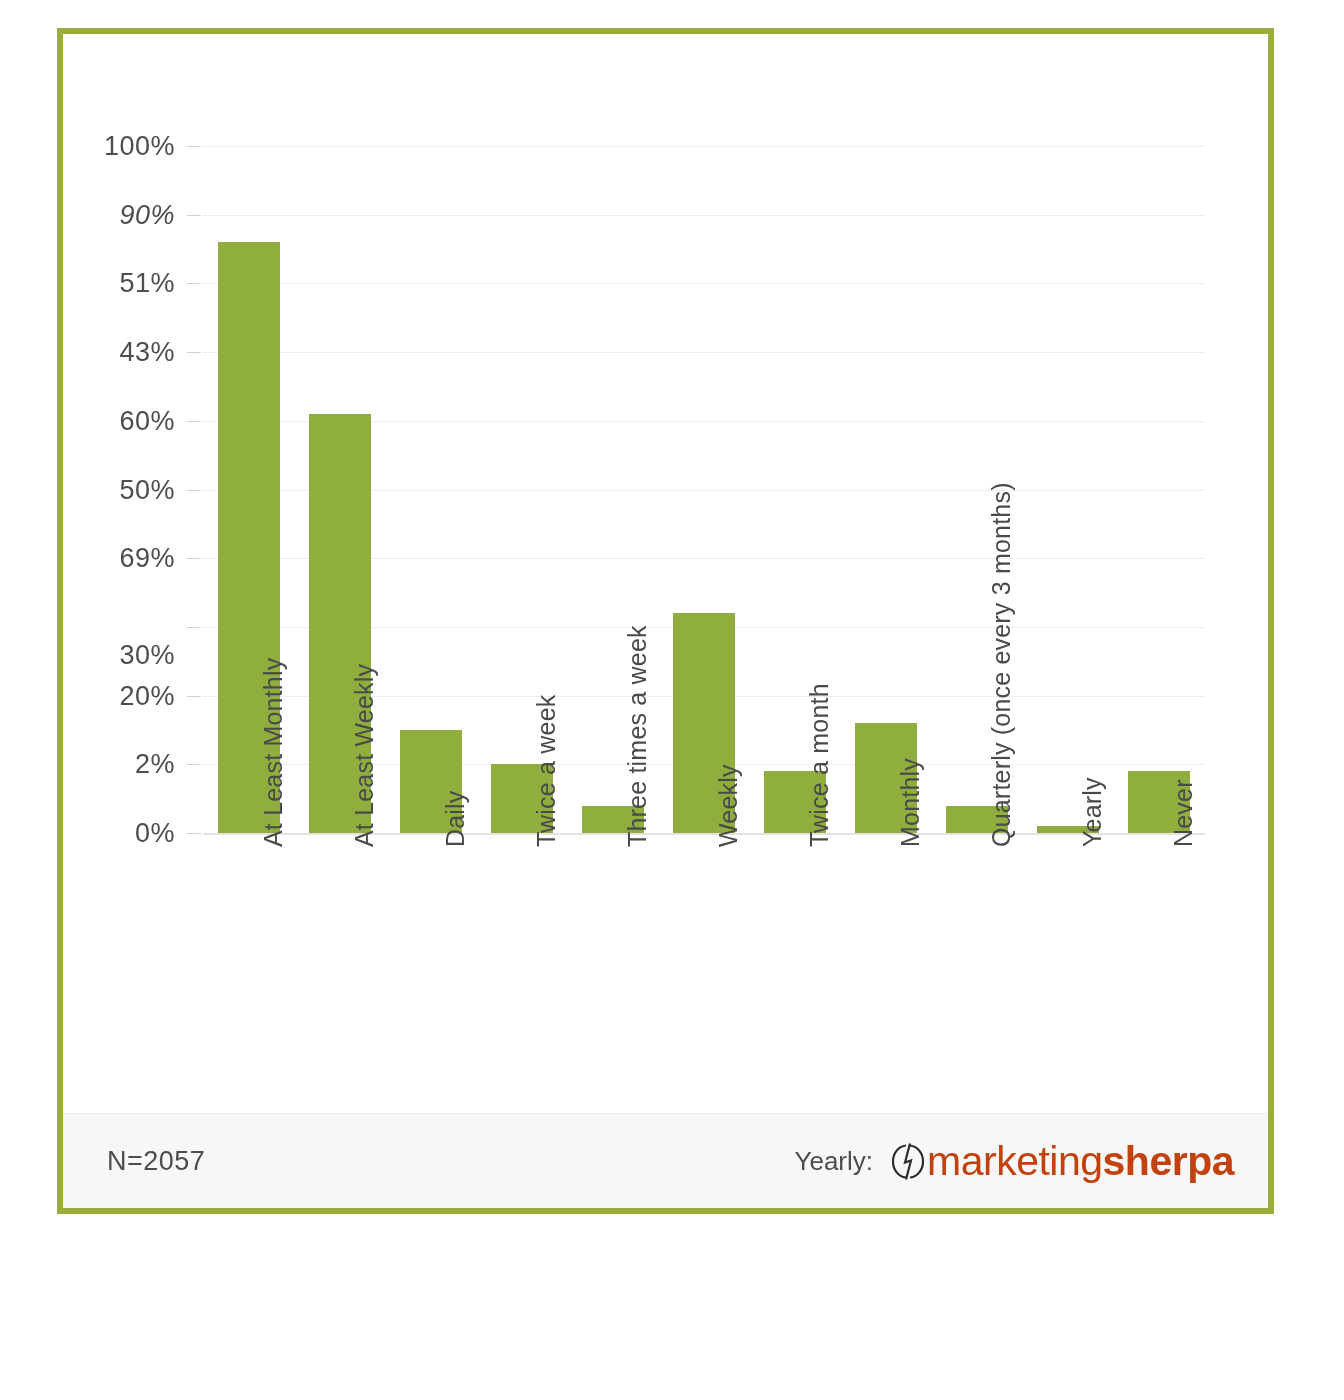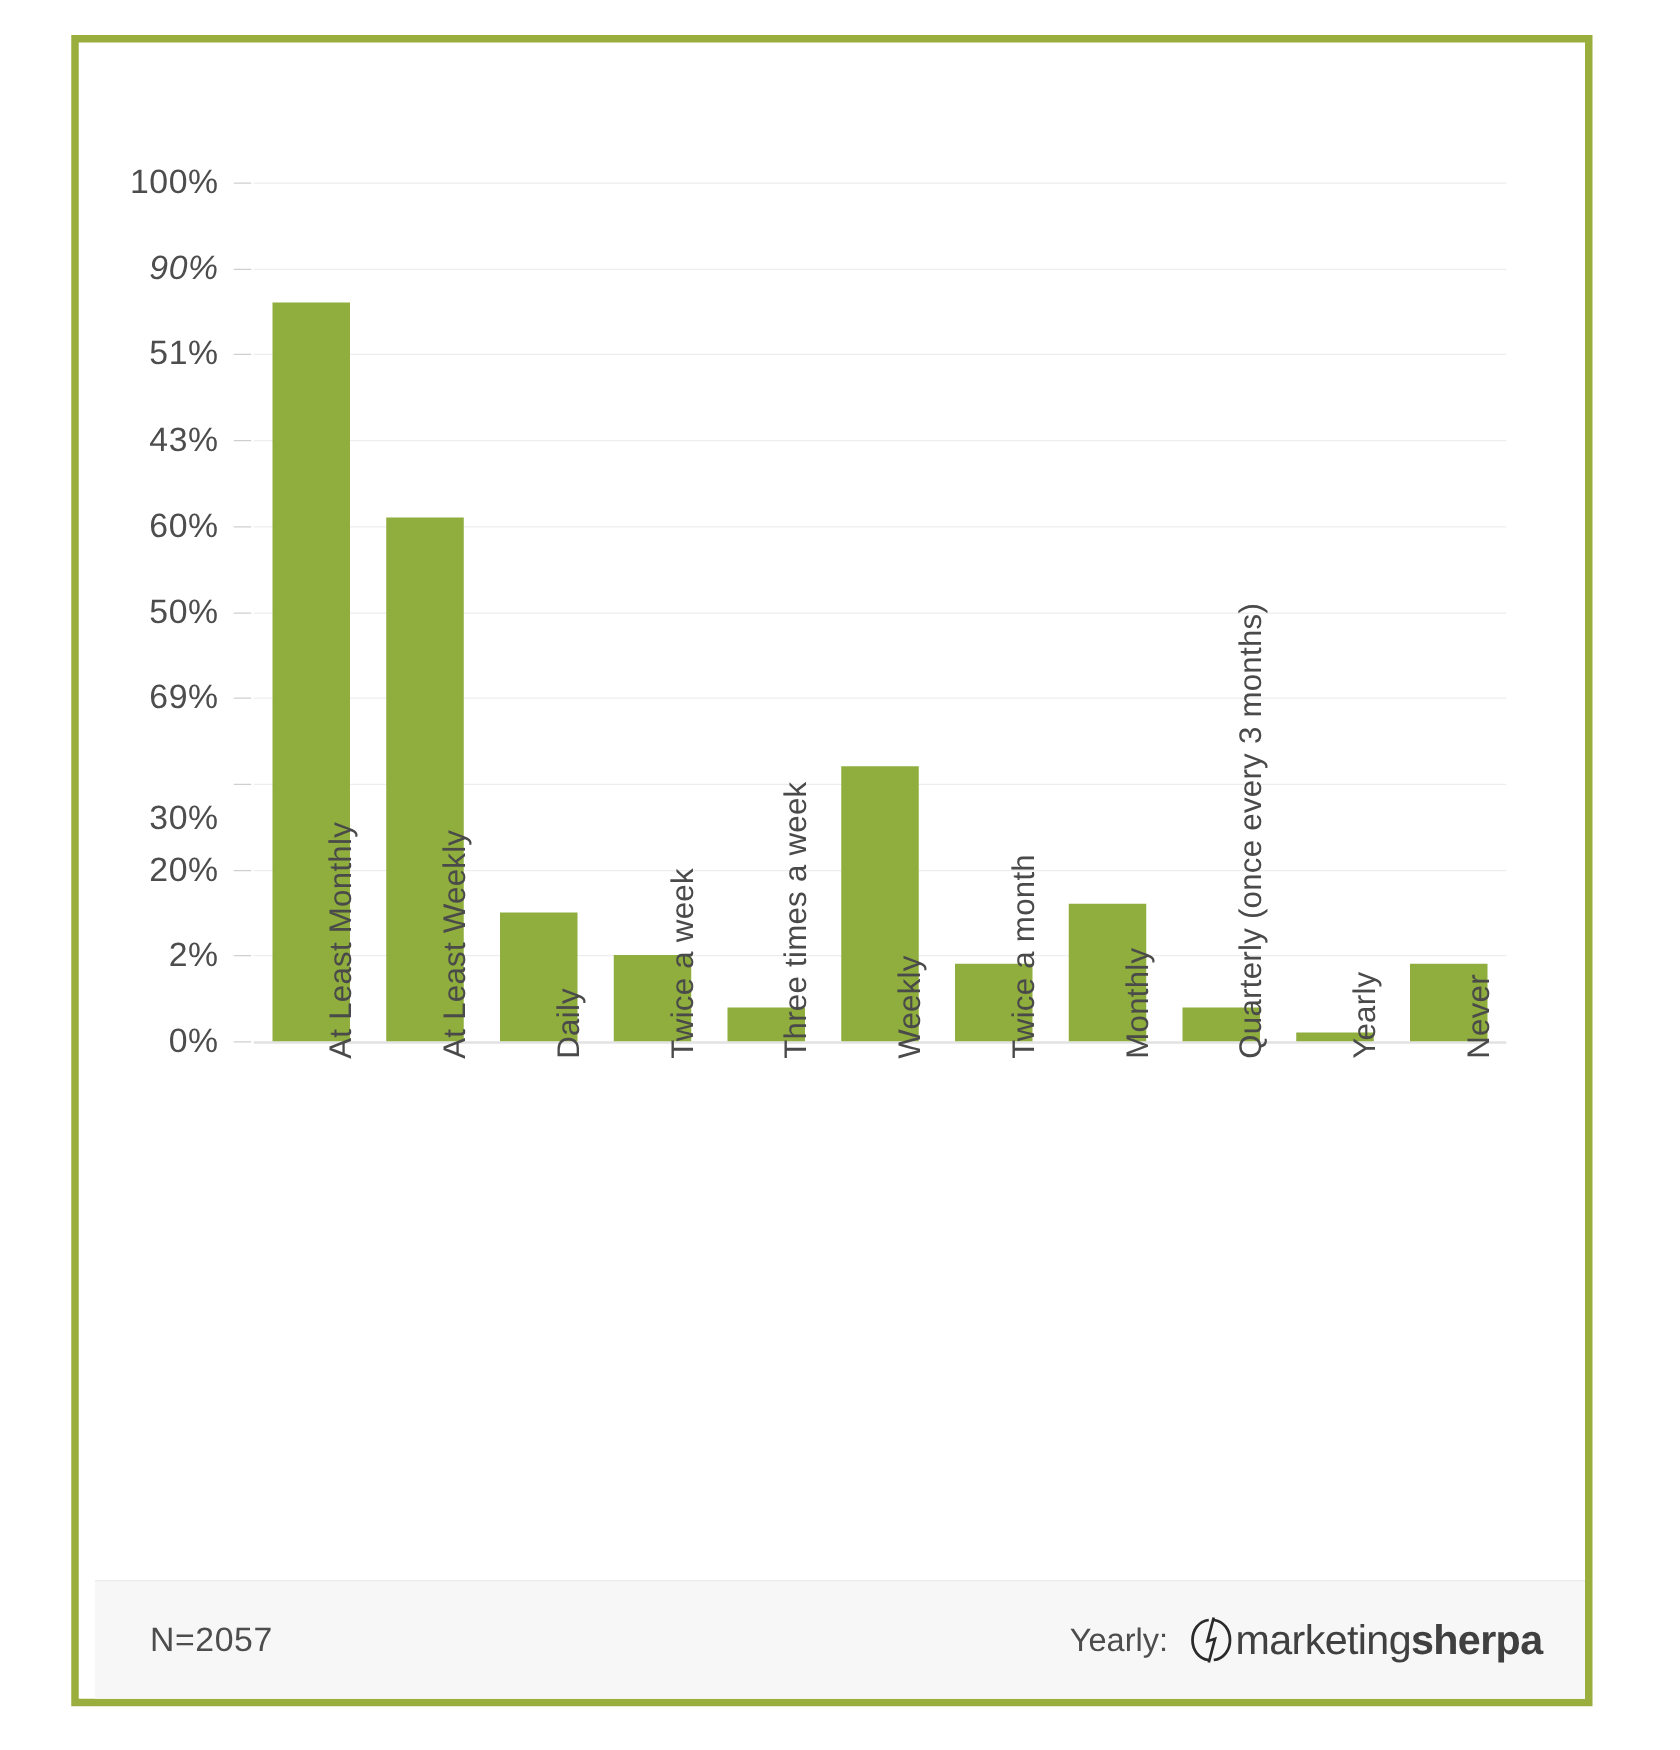--- a/index.html
+++ b/index.html
@@ -12,21 +12,21 @@
     height: 1400px;
     font-family: "Liberation Sans", sans-serif;
     overflow: hidden;
   }
 
   .frame {
     position: absolute;
     left: 57px;
     top: 28px;
     width: 1217px;
-    height: 1337px;
+    height: 1186px;
     border: 6px solid #9aae3e;
     background: #ffffff;
     box-sizing: border-box;
   }
 
   .chart-area {
     position: absolute;
     left: 0;
     top: 0;
     right: 0;
@@ -133,21 +133,20 @@
 
   
   .footer {
     position: absolute;
     left: 0;
     right: 0;
     bottom: 0;
     height: 94px;
     background: #f7f7f7;
     border-top: 1px solid #ececec;
-    margin-left: 13px;
   }
 
   .footer-n {
     position: absolute;
     left: 44px;
     top: 50%;
     transform: translateY(-50%);
     font-size: 27px;
     color: #4d4d4d;
     letter-spacing: 0.5px;
@@ -172,22 +171,22 @@
     display: flex;
     align-items: center;
     gap: 2px;
   }
   .logo-mark {
     display: inline-block;
     width: 34px;
     height: 40px;
   }
   .logo-text {
-    font-size: 33px;
-    color: #404040;
+    font-size: 41px;
+    color: #c2410c;
     letter-spacing: -0.5px;
   }
   .logo-text .bold {
     font-weight: bold;
   }
 </style>
 </head>
 <body>
 
 <div class="frame">

